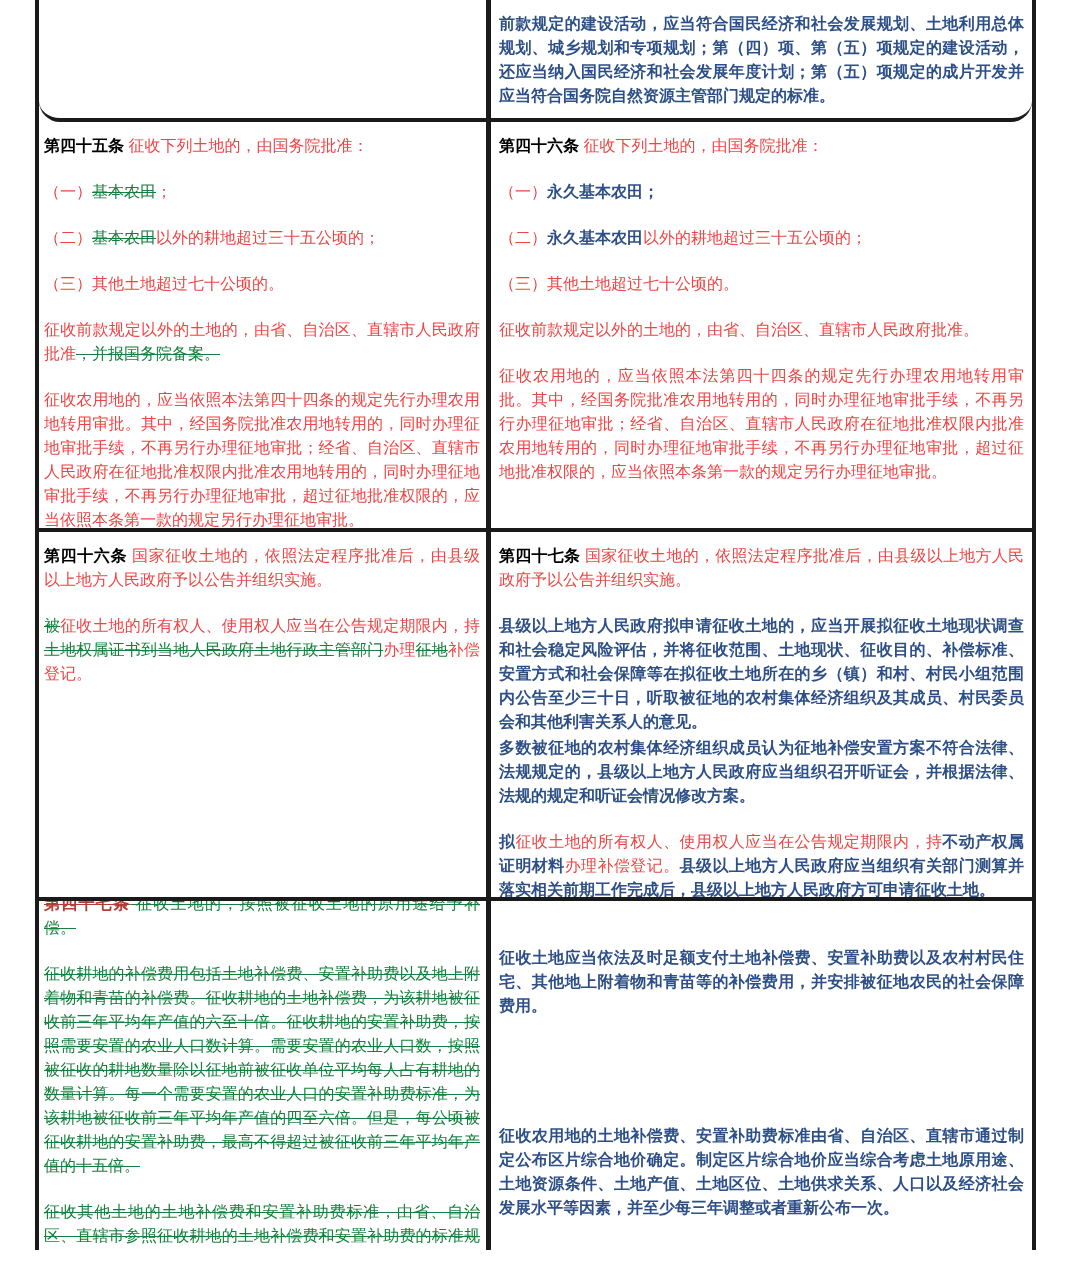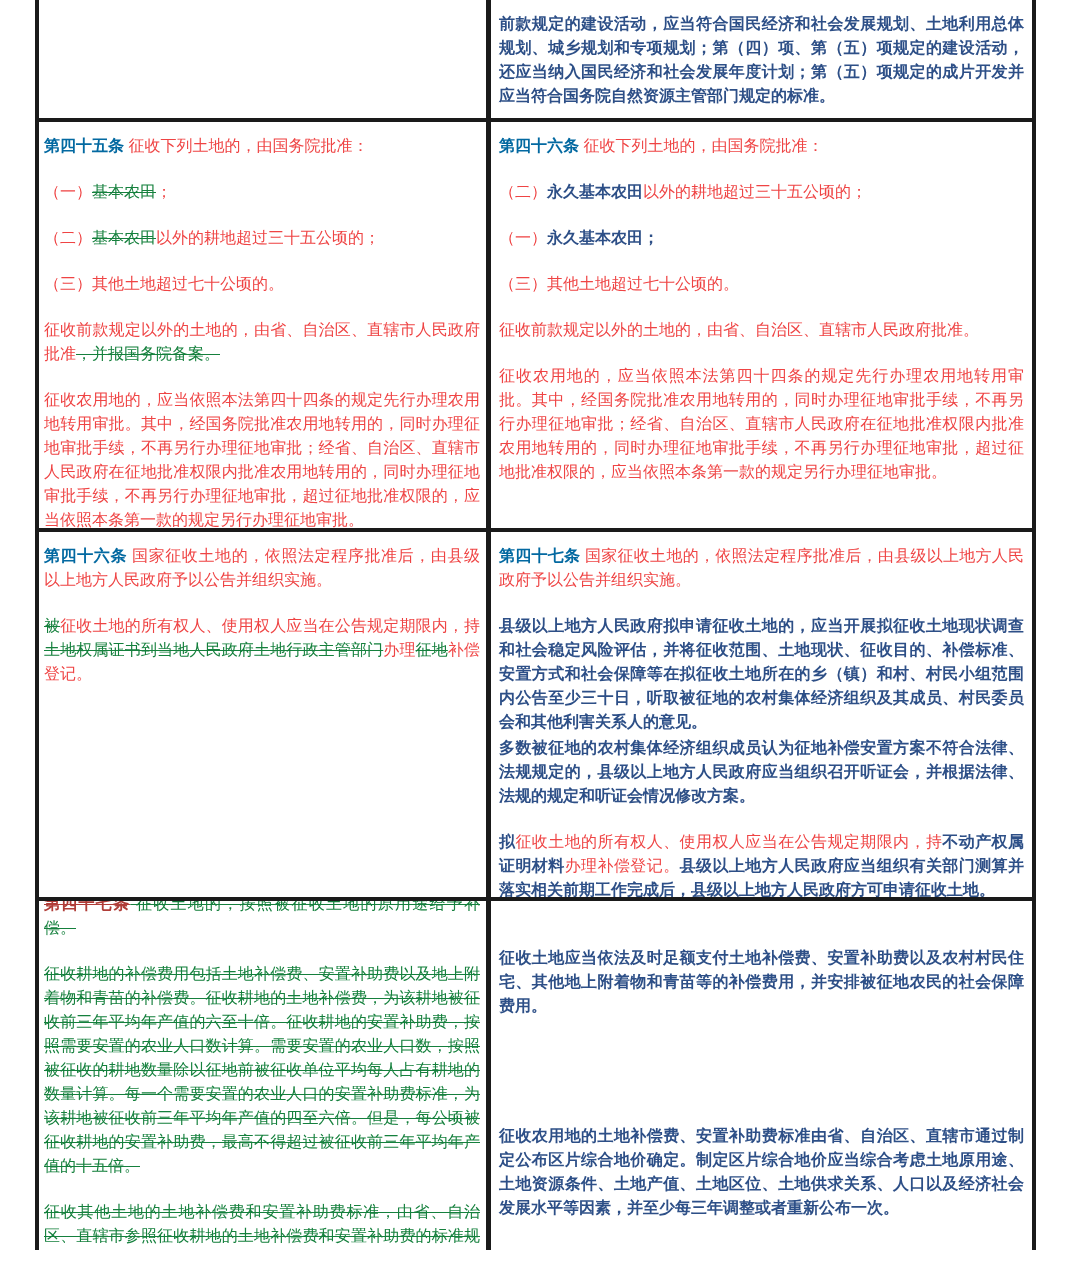--- a/index.html
+++ b/index.html
@@ -8,34 +8,34 @@
     font-family:"Liberation Sans","DejaVu Sans",sans-serif;
     overflow:hidden;position:relative;
   }
   .doc{
     position:absolute;top:0;left:35px;width:1001px;height:1250px;
     border-left:4px solid #1a1a1a;border-right:4px solid #1a1a1a;
     box-sizing:border-box;overflow:hidden;background:#fff;
   }
   .t-row{display:flex;border-bottom:4px solid #1a1a1a;box-sizing:border-box;overflow:hidden;}
   .t-row:last-child{border-bottom:none;align-items:center;}
-  .t-row:nth-child(1){height:122px;}
+  .t-row:nth-child(1){height:122px;border-radius:21px;}
   .t-row:nth-child(2){height:410px;}
   .t-row:nth-child(3){height:369px;}
   .t-row:nth-child(4){height:349px;}
   .t-cell{box-sizing:border-box;overflow:hidden;}
   .t-left{width:452px;padding:12px 6px 0 5px;border-right:5px solid #1a1a1a;}
   .t-right{flex:1;padding:12px 8px 0 8px;}
   .p{margin:0;font-size:16px;line-height:24px;text-align:justify;color:#2e2e2e;
      word-break:break-all;}
   .p + .p{margin-top:22px;}
   .p.sp-t{margin-top:2px;}
   .p.sp-l{margin-top:106px;}
   .r-b{color:#ef4444;}
-  .r-bb{color:#0369a1;font-weight:700;}
+  .r-bb{color:#000000;font-weight:700;}
   .r-rs{color:#15803d;text-decoration:line-through;}
   .r-rsb{color:#b03d38;font-weight:700;text-decoration:line-through;}
   .r-nb{color:#2d4f87;font-weight:700;}
 </style>
 </head>
 <body>
 
 <div class="doc">
     <div class="t-row">
       <div class="t-cell t-left"></div>
@@ -47,22 +47,22 @@
       <div class="t-cell t-left">
         <p class="p"><span class="r-bb">第四十五条</span><span class="r-b"> 征收下列土地的，由国务院批准：</span></p>
         <p class="p"><span class="r-b">（一）</span><span class="r-rs">基本农田</span><span class="r-b">；</span></p>
         <p class="p"><span class="r-b">（二）</span><span class="r-rs">基本农田</span><span class="r-b">以外的耕地超过三十五公顷的；</span></p>
         <p class="p"><span class="r-b">（三）其他土地超过七十公顷的。</span></p>
         <p class="p"><span class="r-b">征收前款规定以外的土地的，由省、自治区、直辖市人民政府批准</span><span class="r-rs">，并报国务院备案。</span></p>
         <p class="p"><span class="r-b">征收农用地的，应当依照本法第四十四条的规定先行办理农用地转用审批。其中，经国务院批准农用地转用的，同时办理征地审批手续，不再另行办理征地审批；经省、自治区、直辖市人民政府在征地批准权限内批准农用地转用的，同时办理征地审批手续，不再另行办理征地审批，超过征地批准权限的，应当依照本条第一款的规定另行办理征地审批。</span></p>
       </div>
       <div class="t-cell t-right">
         <p class="p"><span class="r-bb">第四十六条</span><span class="r-b"> 征收下列土地的，由国务院批准：</span></p>
+        <p class="p"><span class="r-b">（一）</span><span class="r-nb">永久基本农田；</span></p>
         <p class="p"><span class="r-b">（二）</span><span class="r-nb">永久基本农田</span><span class="r-b">以外的耕地超过三十五公顷的；</span></p>
-        <p class="p"><span class="r-b">（一）</span><span class="r-nb">永久基本农田；</span></p>
         <p class="p"><span class="r-b">（三）其他土地超过七十公顷的。</span></p>
         <p class="p"><span class="r-b">征收前款规定以外的土地的，由省、自治区、直辖市人民政府批准。</span></p>
         <p class="p"><span class="r-b">征收农用地的，应当依照本法第四十四条的规定先行办理农用地转用审批。其中，经国务院批准农用地转用的，同时办理征地审批手续，不再另行办理征地审批；经省、自治区、直辖市人民政府在征地批准权限内批准农用地转用的，同时办理征地审批手续，不再另行办理征地审批，超过征地批准权限的，应当依照本条第一款的规定另行办理征地审批。</span></p>
       </div>
     </div>
     <div class="t-row">
       <div class="t-cell t-left">
         <p class="p"><span class="r-bb">第四十六条</span><span class="r-b"> 国家征收土地的，依照法定程序批准后，由县级以上地方人民政府予以公告并组织实施。</span></p>
         <p class="p"><span class="r-rs">被</span><span class="r-b">征收土地的所有权人、使用权人应当在公告规定期限内，持</span><span class="r-rs">土地权属证书到当地人民政府土地行政主管部门</span><span class="r-b">办理</span><span class="r-rs">征地</span><span class="r-b">补偿登记。</span></p>
       </div>

